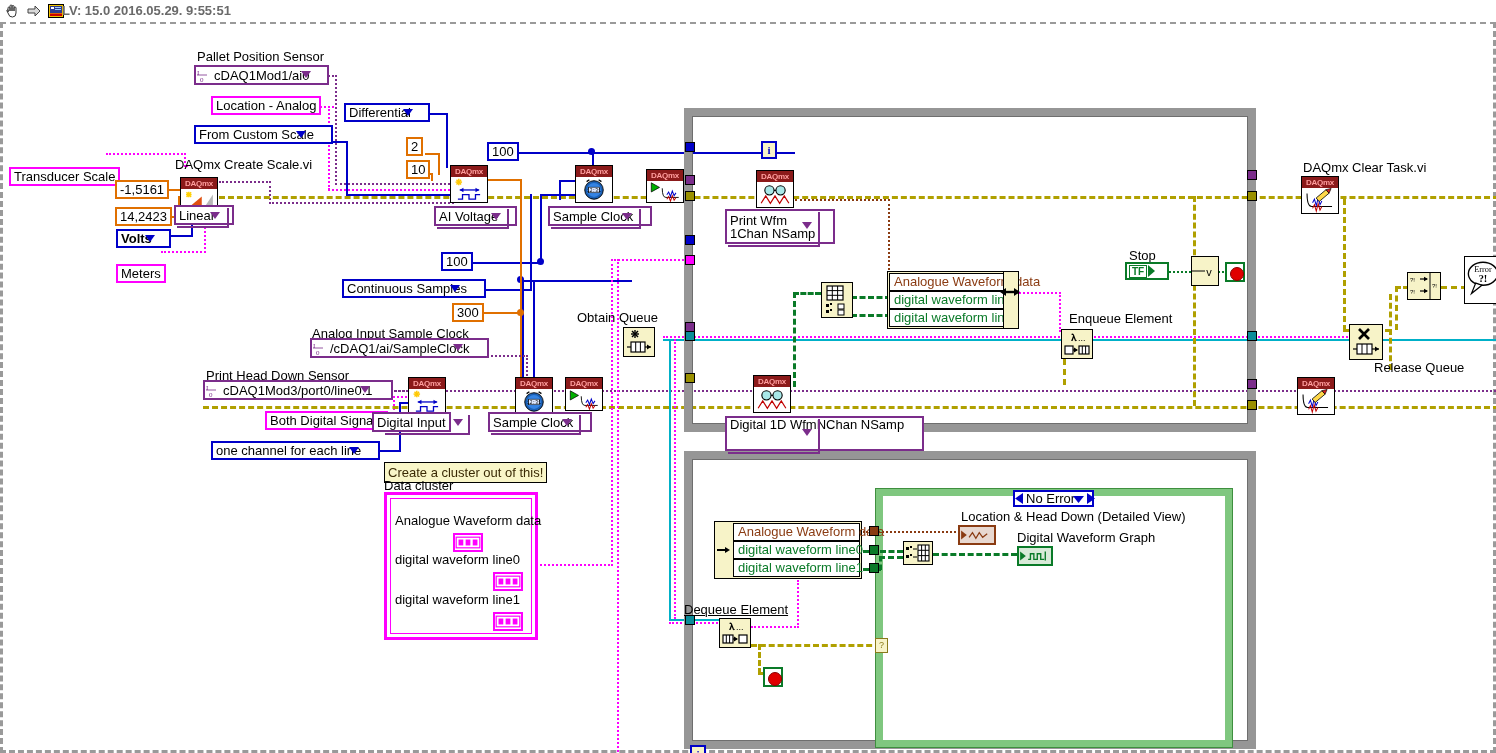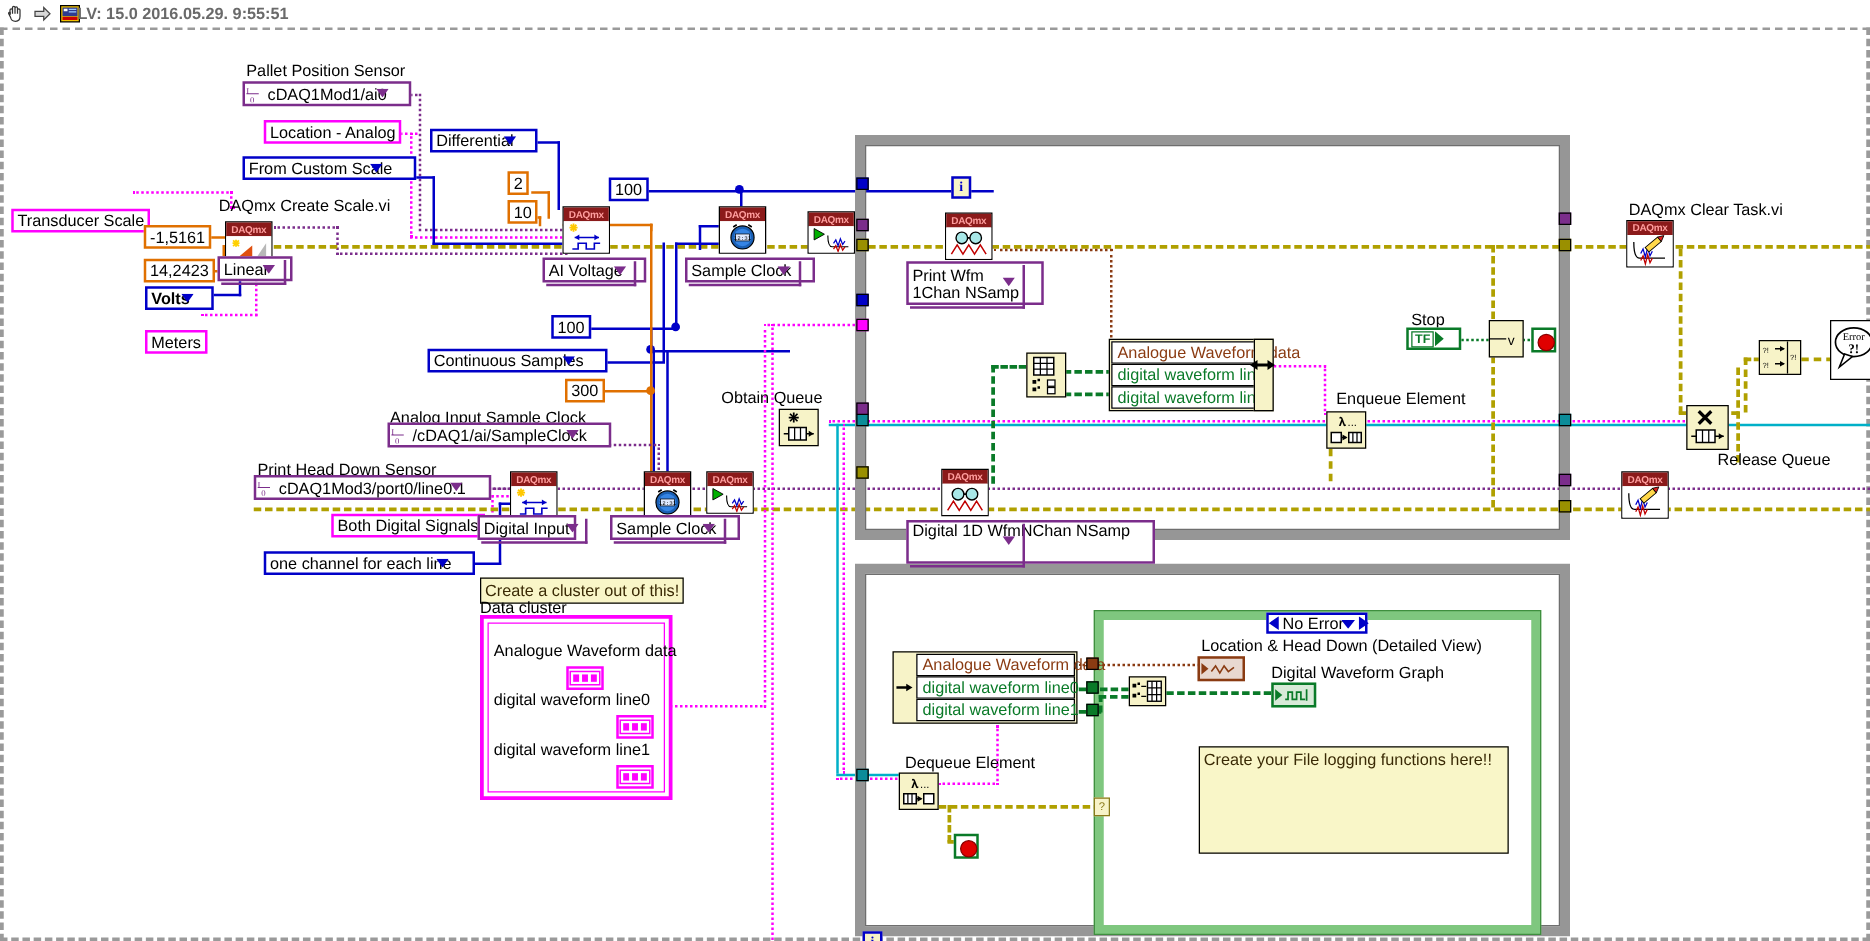--- a/index.html
+++ b/index.html
@@ -490,21 +490,21 @@
           <line x1="5.5" y1="3" x2="10.5" y2="8"></line>
             <line x1="10.5" y1="3" x2="5.5" y2="8"></line>
         </g>
         <line x1="9" y1="14" x2="30" y2="14" stroke="#0000c8" stroke-width="1.4"></line>
         <polygon points="30,14 26,11.5 26,16.5" fill="#0000c8"></polygon>
         <polygon points="9,14 13,11.5 13,16.5" fill="#0000c8"></polygon>
         <polyline points="7,24 12,24 12,19 19,19 19,24 26,24 26,19 31,19" fill="none" stroke="#0000c8" stroke-width="1.4"></polyline>
       </svg>
     </div>
   </div>
-  <div class="term t-ring-purple" style="left:379px;top:388px;height:20px;">
+  <div class="term t-ring-purple" style="left:369px;top:388px;height:20px;">
     <span>Digital Input</span>
   </div>
   <div class="ring-shadow" style="left:382px;top:391px;width:85px;height:20px;border-left:none;border-top:none;"></div>
   <svg class="abs" style="left:450px;top:395px;width:10px;height:7px;">
     <path d="M0 0 L10 0 L5 7 Z" fill="#7b2d8b"></path>
     </svg>
 
   <div class="vi" style="left:512px;top:353px;width:38px;height:38px;">
     <div class="cap">DAQmx</div>
     <div class="body">
@@ -795,21 +795,21 @@
       <line x1="9" y1="7" x2="13" y2="7" stroke="#000" stroke-width="1"></line>
       <line x1="9" y1="15" x2="13" y2="15" stroke="#000" stroke-width="1"></line>
       <rect x="14" y="3" width="11" height="16" fill="#fff" stroke="#000" stroke-width="1.1"></rect>
       <line x1="17.6" y1="3" x2="17.6" y2="19" stroke="#000"></line>
         <line x1="21.3" y1="3" x2="21.3" y2="19" stroke="#000"></line>
       <line x1="14" y1="8.3" x2="25" y2="8.3" stroke="#000"></line>
         <line x1="14" y1="13.6" x2="25" y2="13.6" stroke="#000"></line>
     </svg>
   </div>
 
-  <div class="lbl" style="left:721px;top:579px;">Dequeue Element</div>
+  <div class="lbl" style="left:681px;top:579px;text-decoration:underline;">Dequeue Element</div>
   <div class="fn" style="left:716px;top:594px;width:32px;height:30px;">
     <svg viewBox="0 0 30 28" style="width:100%;height:100%;">
       <text x="9" y="11" font-size="10" font-family="Liberation Serif, serif" fill="#000">𝛌</text>
       <text x="16" y="11" font-size="9" fill="#000">...</text>
       <rect x="3" y="16" width="10" height="8" fill="#fff" stroke="#000" stroke-width="1.2"></rect>
       <line x1="6.3" y1="16" x2="6.3" y2="24" stroke="#000"></line>
         <line x1="9.6" y1="16" x2="9.6" y2="24" stroke="#000"></line>
       <line x1="13" y1="20" x2="17" y2="20" stroke="#000" stroke-width="1.2"></line>
       <polygon points="18,20 14,17.6 14,22.4" fill="#000"></polygon>
       <rect x="19" y="16" width="8" height="8" fill="#fff" stroke="#000" stroke-width="1.2"></rect>
@@ -840,15 +840,14 @@
 
   <div class="lbl" style="left:1014px;top:507px;">Digital Waveform Graph</div>
   <div class="abs" style="left:1014px;top:522px;width:32px;height:16px;border:2px solid #0a7a28;background:#d8ead8;">
     <svg viewBox="0 0 28 12" style="width:100%;height:100%;">
       <polygon points="1,2 1,10 6,6" fill="#0a7a28"></polygon>
       <polyline points="8,9 10,9 10,4 13,4 13,9 16,9 16,4 19,4 19,9 22,9" fill="none" stroke="#0a7a28" stroke-width="1.2"></polyline>
       <line x1="23" y1="2" x2="23" y2="10" stroke="#0a7a28" stroke-width="1.2"></line>
     </svg>
   </div>
 
-  <div class="comment" style="left:956px;top:573px;width:248px;height:86px;white-space:normal;">Create your File logging functions here!!</div>
 
 </div>
 
 </body></html>

